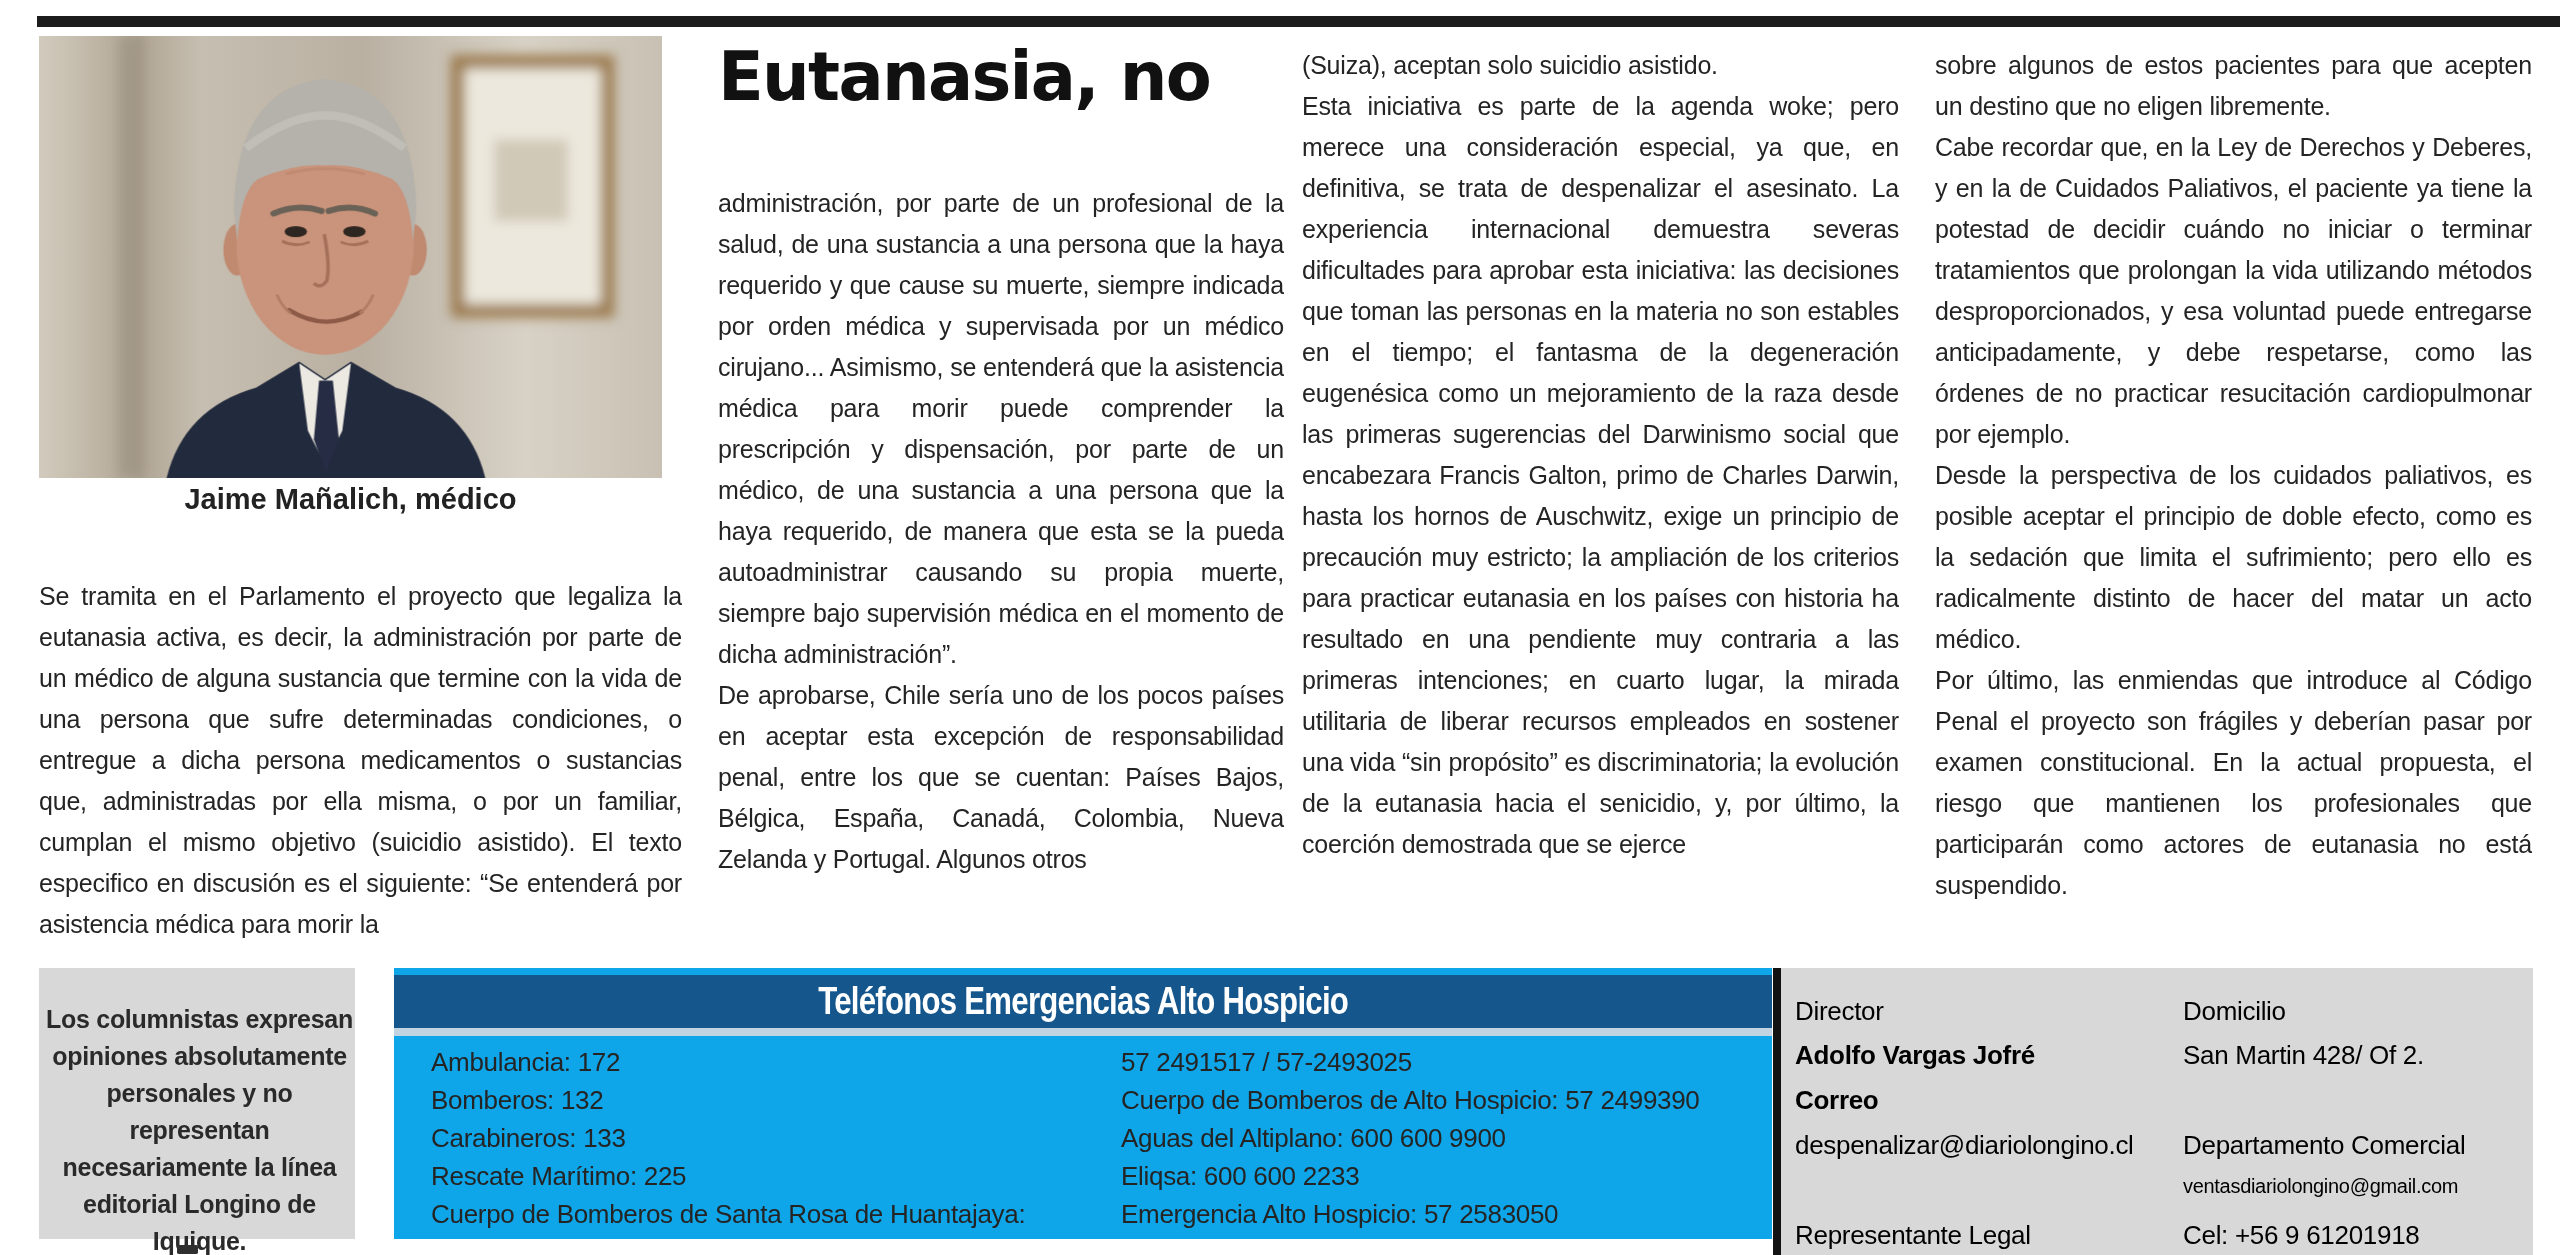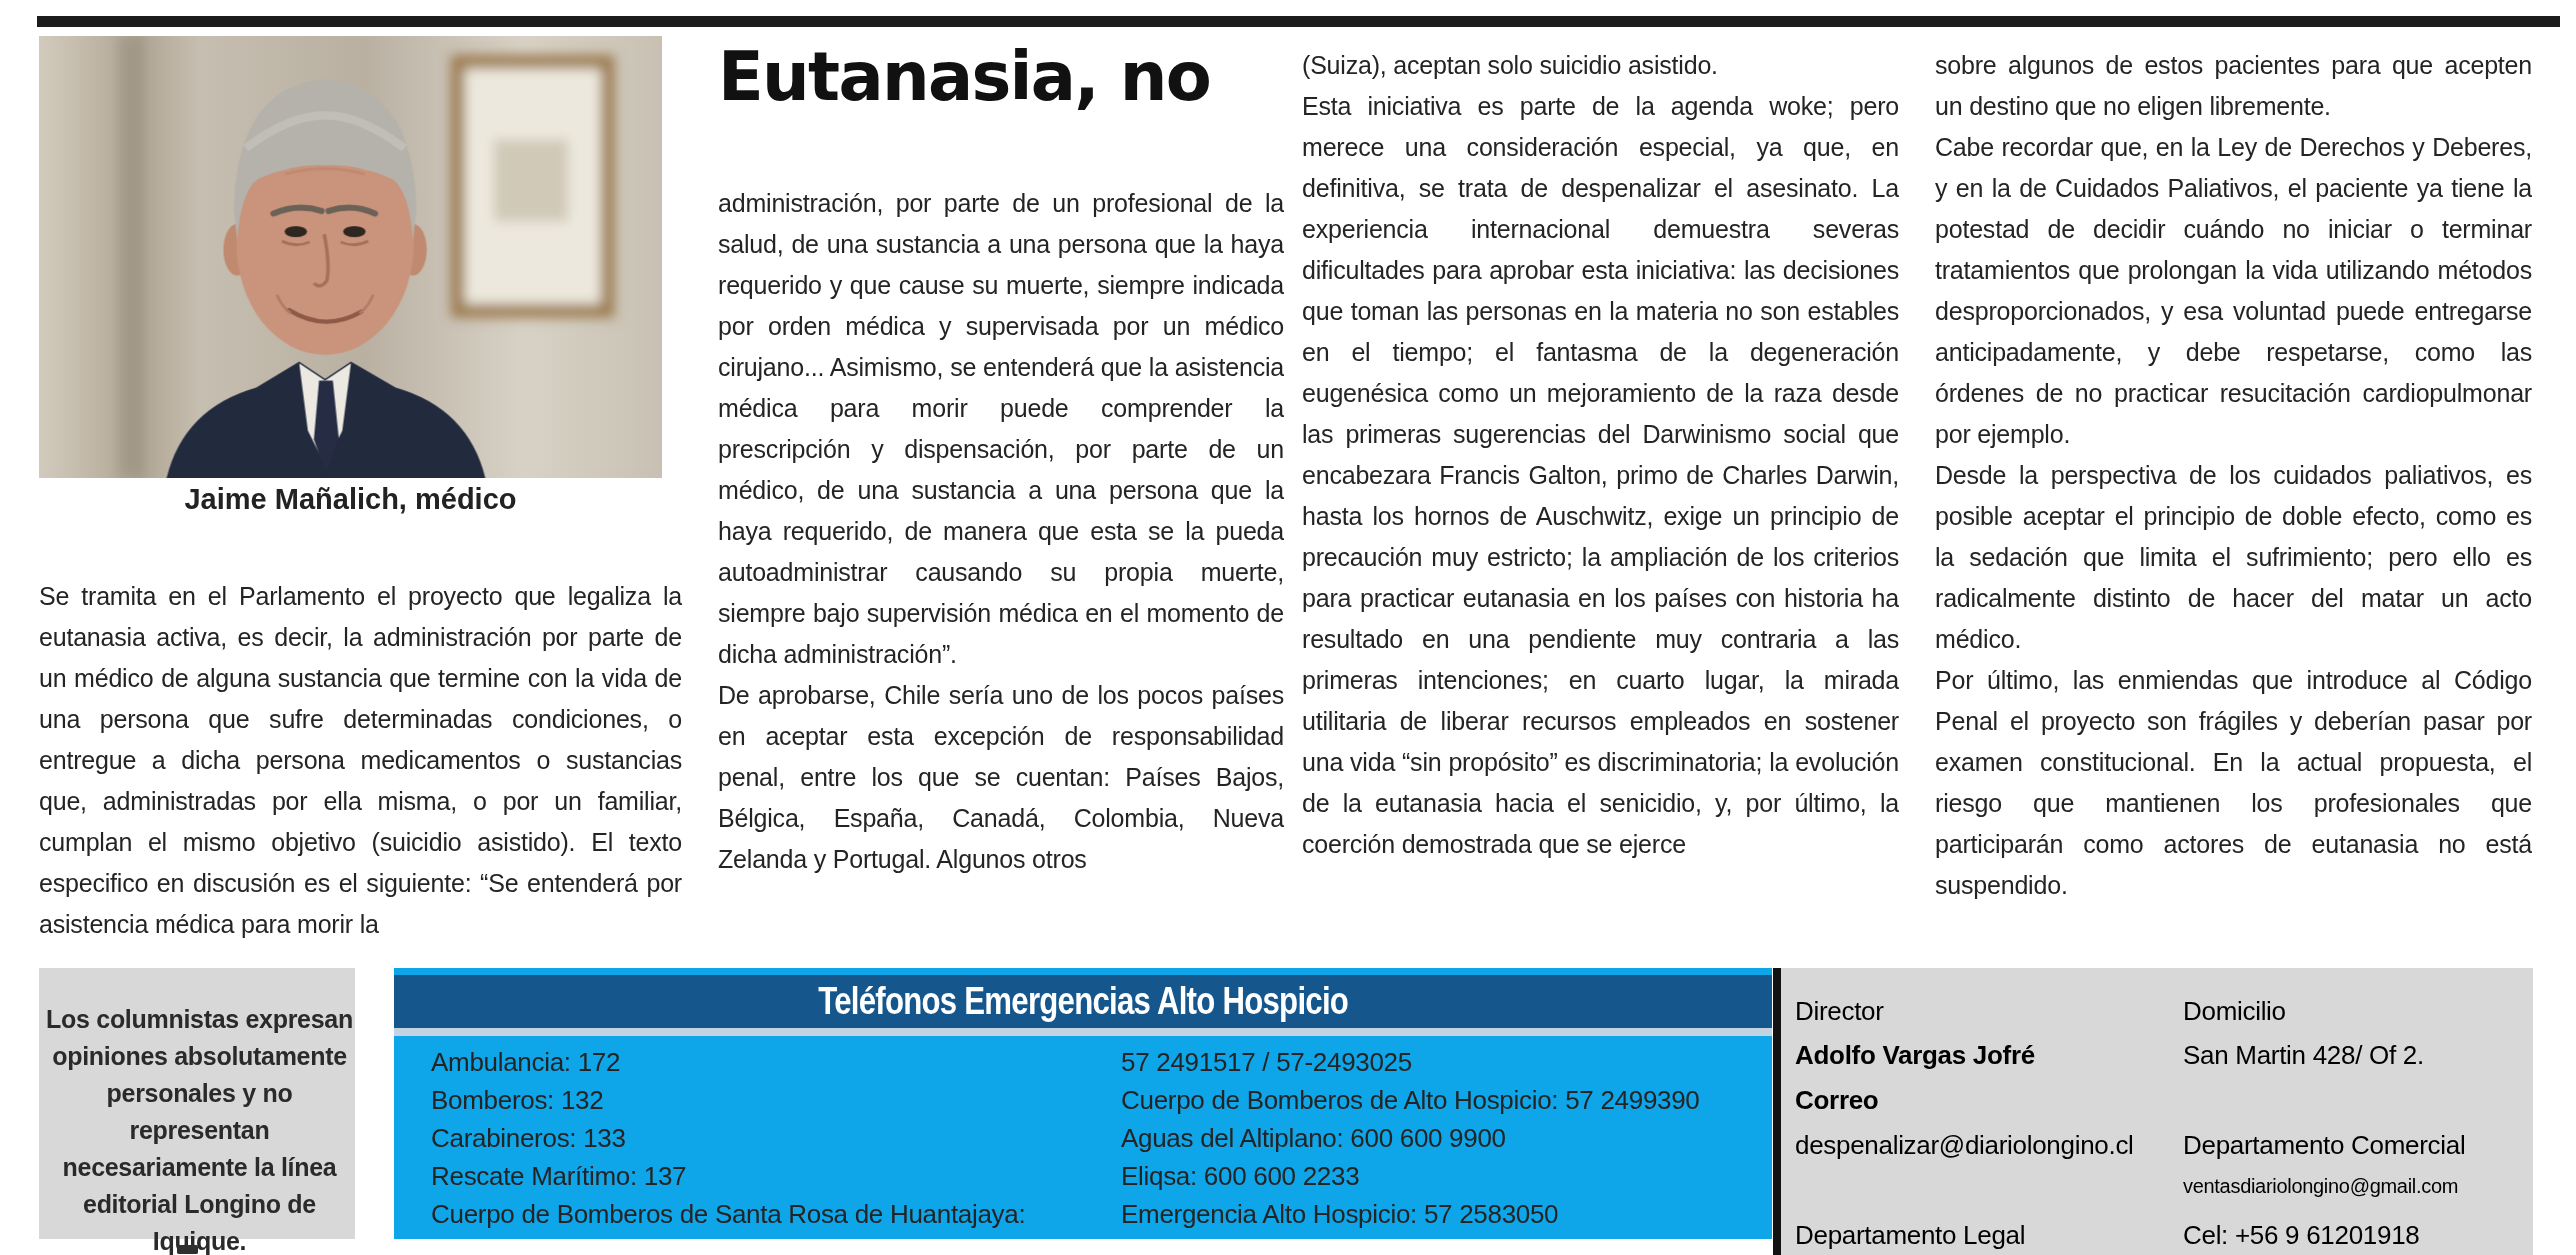--- a/index.html
+++ b/index.html
@@ -128,37 +128,37 @@
 </div>
 
 <div class="abs phones-box">
   <div class="phones-header">
     <span class="phones-header-text">Teléfonos Emergencias Alto Hospicio</span>
   </div>
   <div class="phones-underline"></div>
   <div class="phone-line" style="left:37px;top:79px">Ambulancia: 172</div>
   <div class="phone-line" style="left:37px;top:117px">Bomberos: 132</div>
   <div class="phone-line" style="left:37px;top:155px">Carabineros: 133</div>
-  <div class="phone-line" style="left:37px;top:193px">Rescate Marítimo: 137</div>
+  <div class="phone-line" style="left:37px;top:193px">Rescate Marítimo: 225</div>
   <div class="phone-line" style="left:37px;top:231px">Cuerpo de Bomberos de Santa Rosa de Huantajaya:</div>
   <div class="phone-line" style="left:727px;top:79px">57 2491517 / 57-2493025</div>
   <div class="phone-line" style="left:727px;top:117px">Cuerpo de Bomberos de Alto Hospicio: 57 2499390</div>
   <div class="phone-line" style="left:727px;top:155px">Aguas del Altiplano: 600 600 9900</div>
   <div class="phone-line" style="left:727px;top:193px">Eliqsa: 600 600 2233</div>
   <div class="phone-line" style="left:727px;top:231px">Emergencia Alto Hospicio: 57 2583050</div>
 </div>
 
 <div class="abs divider-v"></div>
 
 <div class="abs masthead-box">
   <div class="mast-line" style="left:14px;top:28px">Director</div>
   <div class="mast-line mast-bold" style="left:14px;top:72px">Adolfo Vargas Jofré</div>
   <div class="mast-line mast-bold" style="left:14px;top:117px">Correo</div>
   <div class="mast-line" style="left:14px;top:162px">despenalizar@diariolongino.cl</div>
-  <div class="mast-line" style="left:14px;top:252px">Departamento Legal</div>
+  <div class="mast-line" style="left:14px;top:252px">Representante Legal</div>
   <div class="mast-line" style="left:402px;top:28px">Domicilio</div>
   <div class="mast-line" style="left:402px;top:72px">San Martin 428/ Of 2.</div>
   <div class="mast-line" style="left:402px;top:162px">Departamento Comercial</div>
   <div class="mast-line" style="left:402px;top:207px;font-size:20px">ventasdiariolongino@gmail.com</div>
   <div class="mast-line" style="left:402px;top:252px">Cel: +56 9 61201918</div>
 </div>
 
 <div class="abs fragment"></div>
 
 

